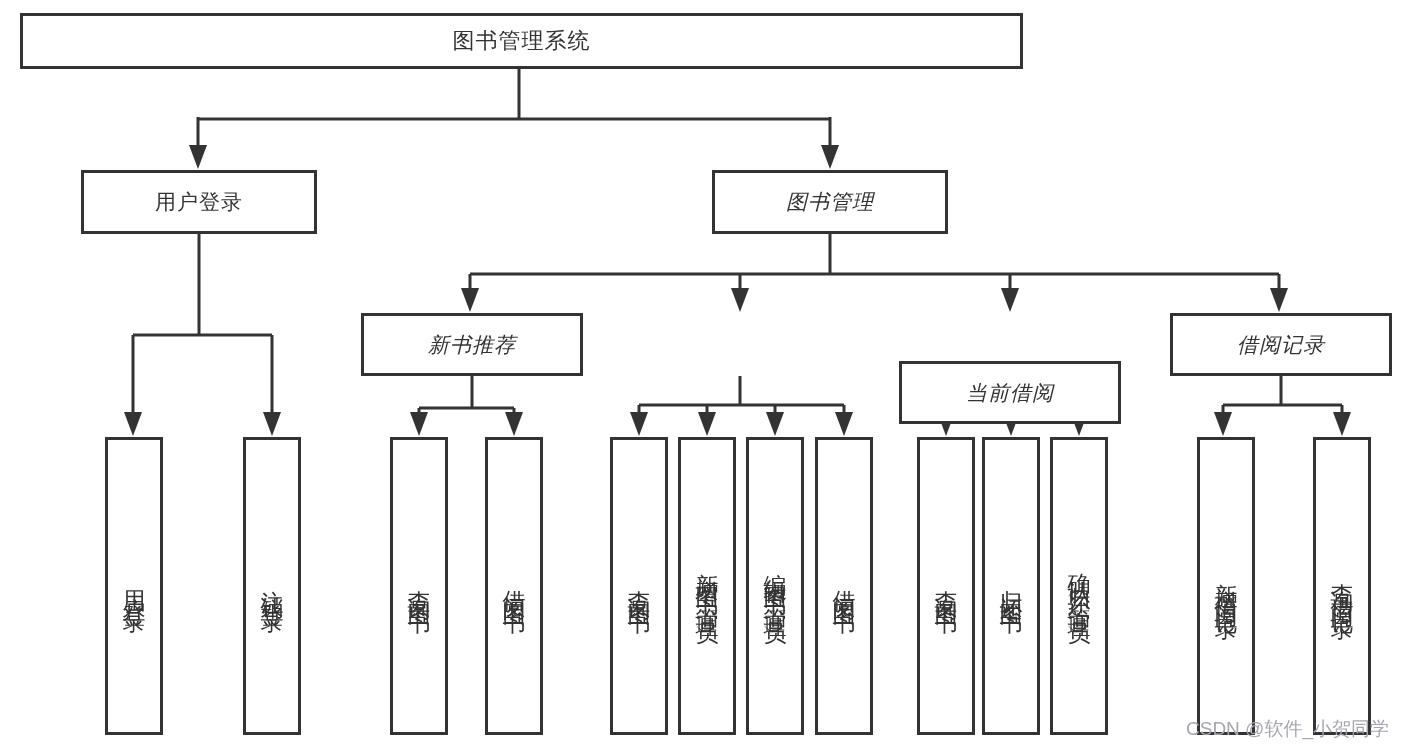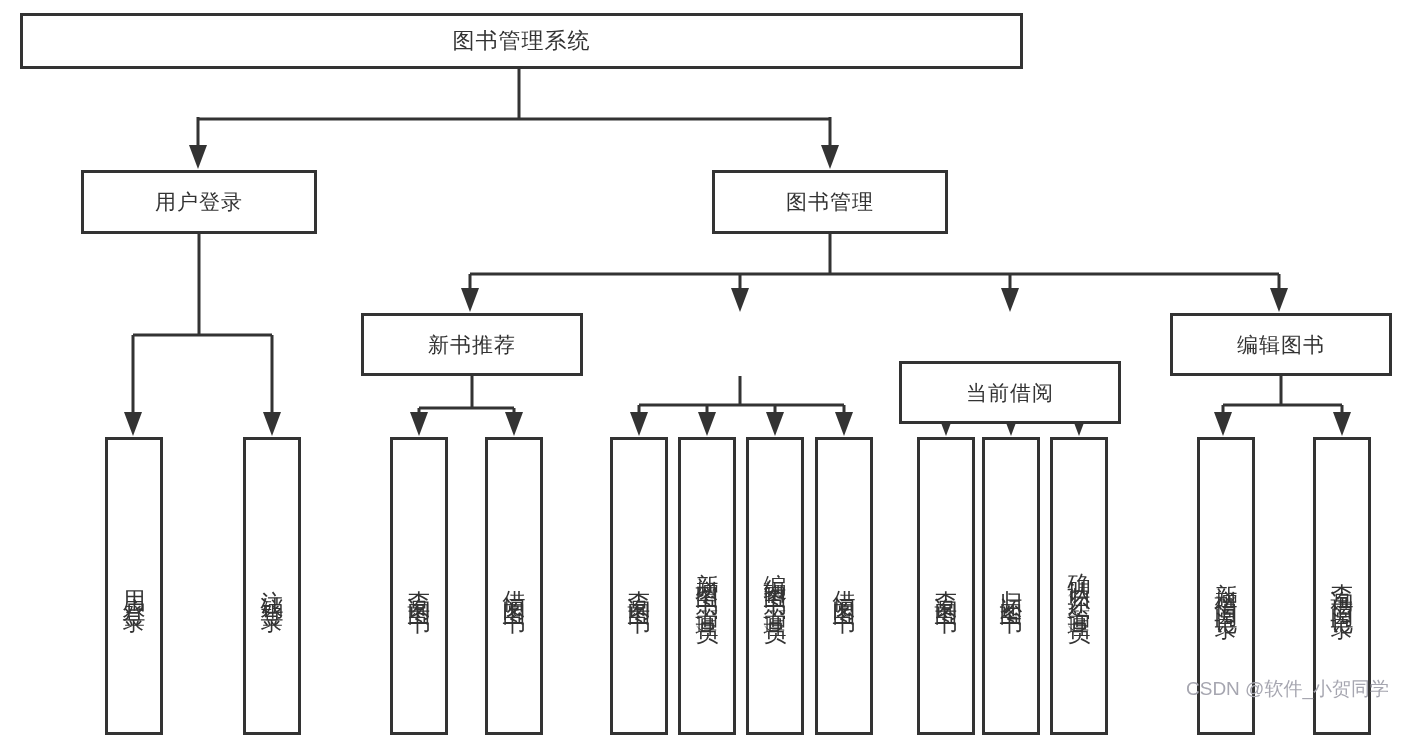--- a/index.html
+++ b/index.html
@@ -22,42 +22,42 @@
     box-sizing:border-box;
     background:#fff;
     border:3px solid var(--line-color);
     color:var(--text-color);
     display:flex;align-items:center;justify-content:center;
     text-align:center;
   }
   .hnode{font-size:21px;letter-spacing:1px;}
   .root{left:20px;top:13px;width:1003px;height:56px;font-size:22px;}
   .n-user{left:81px;top:170px;width:236px;height:64px;}
-  .n-mgmt{left:712px;top:170px;width:236px;height:64px;}
-  .l3{top:313px;width:222px;height:63px;}
+  .n-mgmt{left:712px;top:170px;width:236px;height:64px;font-style:italic;}
+  .l3{top:313px;width:222px;height:63px;font-style:italic;}
   .n-l3-0{left:361px;}
   .n-l3-1{left:629px;}
   .n-l3-2{left:899px;margin-top:48px;}
   .n-l3-3{left:1170px;}
   .leaf{
     top:437px;width:58px;height:298px;
     writing-mode:vertical-rl;
     font-size:23px;letter-spacing:7px;
     line-height:1;
   }
   .lf-0{left:105px;}  .lf-1{left:243px;}
   .lf-2{left:390px;}  .lf-3{left:485px;}
   .lf-4{left:610px;}  .lf-5{left:678px;}
   .lf-6{left:746px;}  .lf-7{left:815px;}
   .lf-8{left:917px;}  .lf-9{left:982px;}
   .lf-10{left:1050px;}
   .lf-11{left:1197px;} .lf-12{left:1313px;}
   .watermark{
     position:absolute;
-    left:1186px;top:676px;
+    left:1186px;top:716px;
     font-size:19px;
     color:var(--watermark-color);
     white-space:nowrap;
     z-index:5;
   }
 </style>
 </head>
 <body>
 
 <div class="canvas">
@@ -119,21 +119,21 @@
       M1333 412 h18 L1342 436 Z"></path>
   </svg>
 
   <div class="node hnode root">图书管理系统</div>
 
   <div class="node hnode n-user">用户登录</div>
   <div class="node hnode n-mgmt">图书管理</div>
 
   <div class="node hnode l3 n-l3-0">新书推荐</div>
   <div class="node hnode l3 n-l3-2">当前借阅</div>
-  <div class="node hnode l3 n-l3-3">编辑图书</div>
+  <div class="node hnode l3 n-l3-3">借阅记录</div>
 
   <div class="node leaf lf-0">用户登录</div>
   <div class="node leaf lf-1">注销登录</div>
 
   <div class="node leaf lf-2">查询图书</div>
   <div class="node leaf lf-3">借阅图书</div>
 
   <div class="node leaf lf-4">查询图书</div>
   <div class="node leaf lf-5">新增图书（管理员）</div>
   <div class="node leaf lf-6">编辑图书（管理员）</div>

